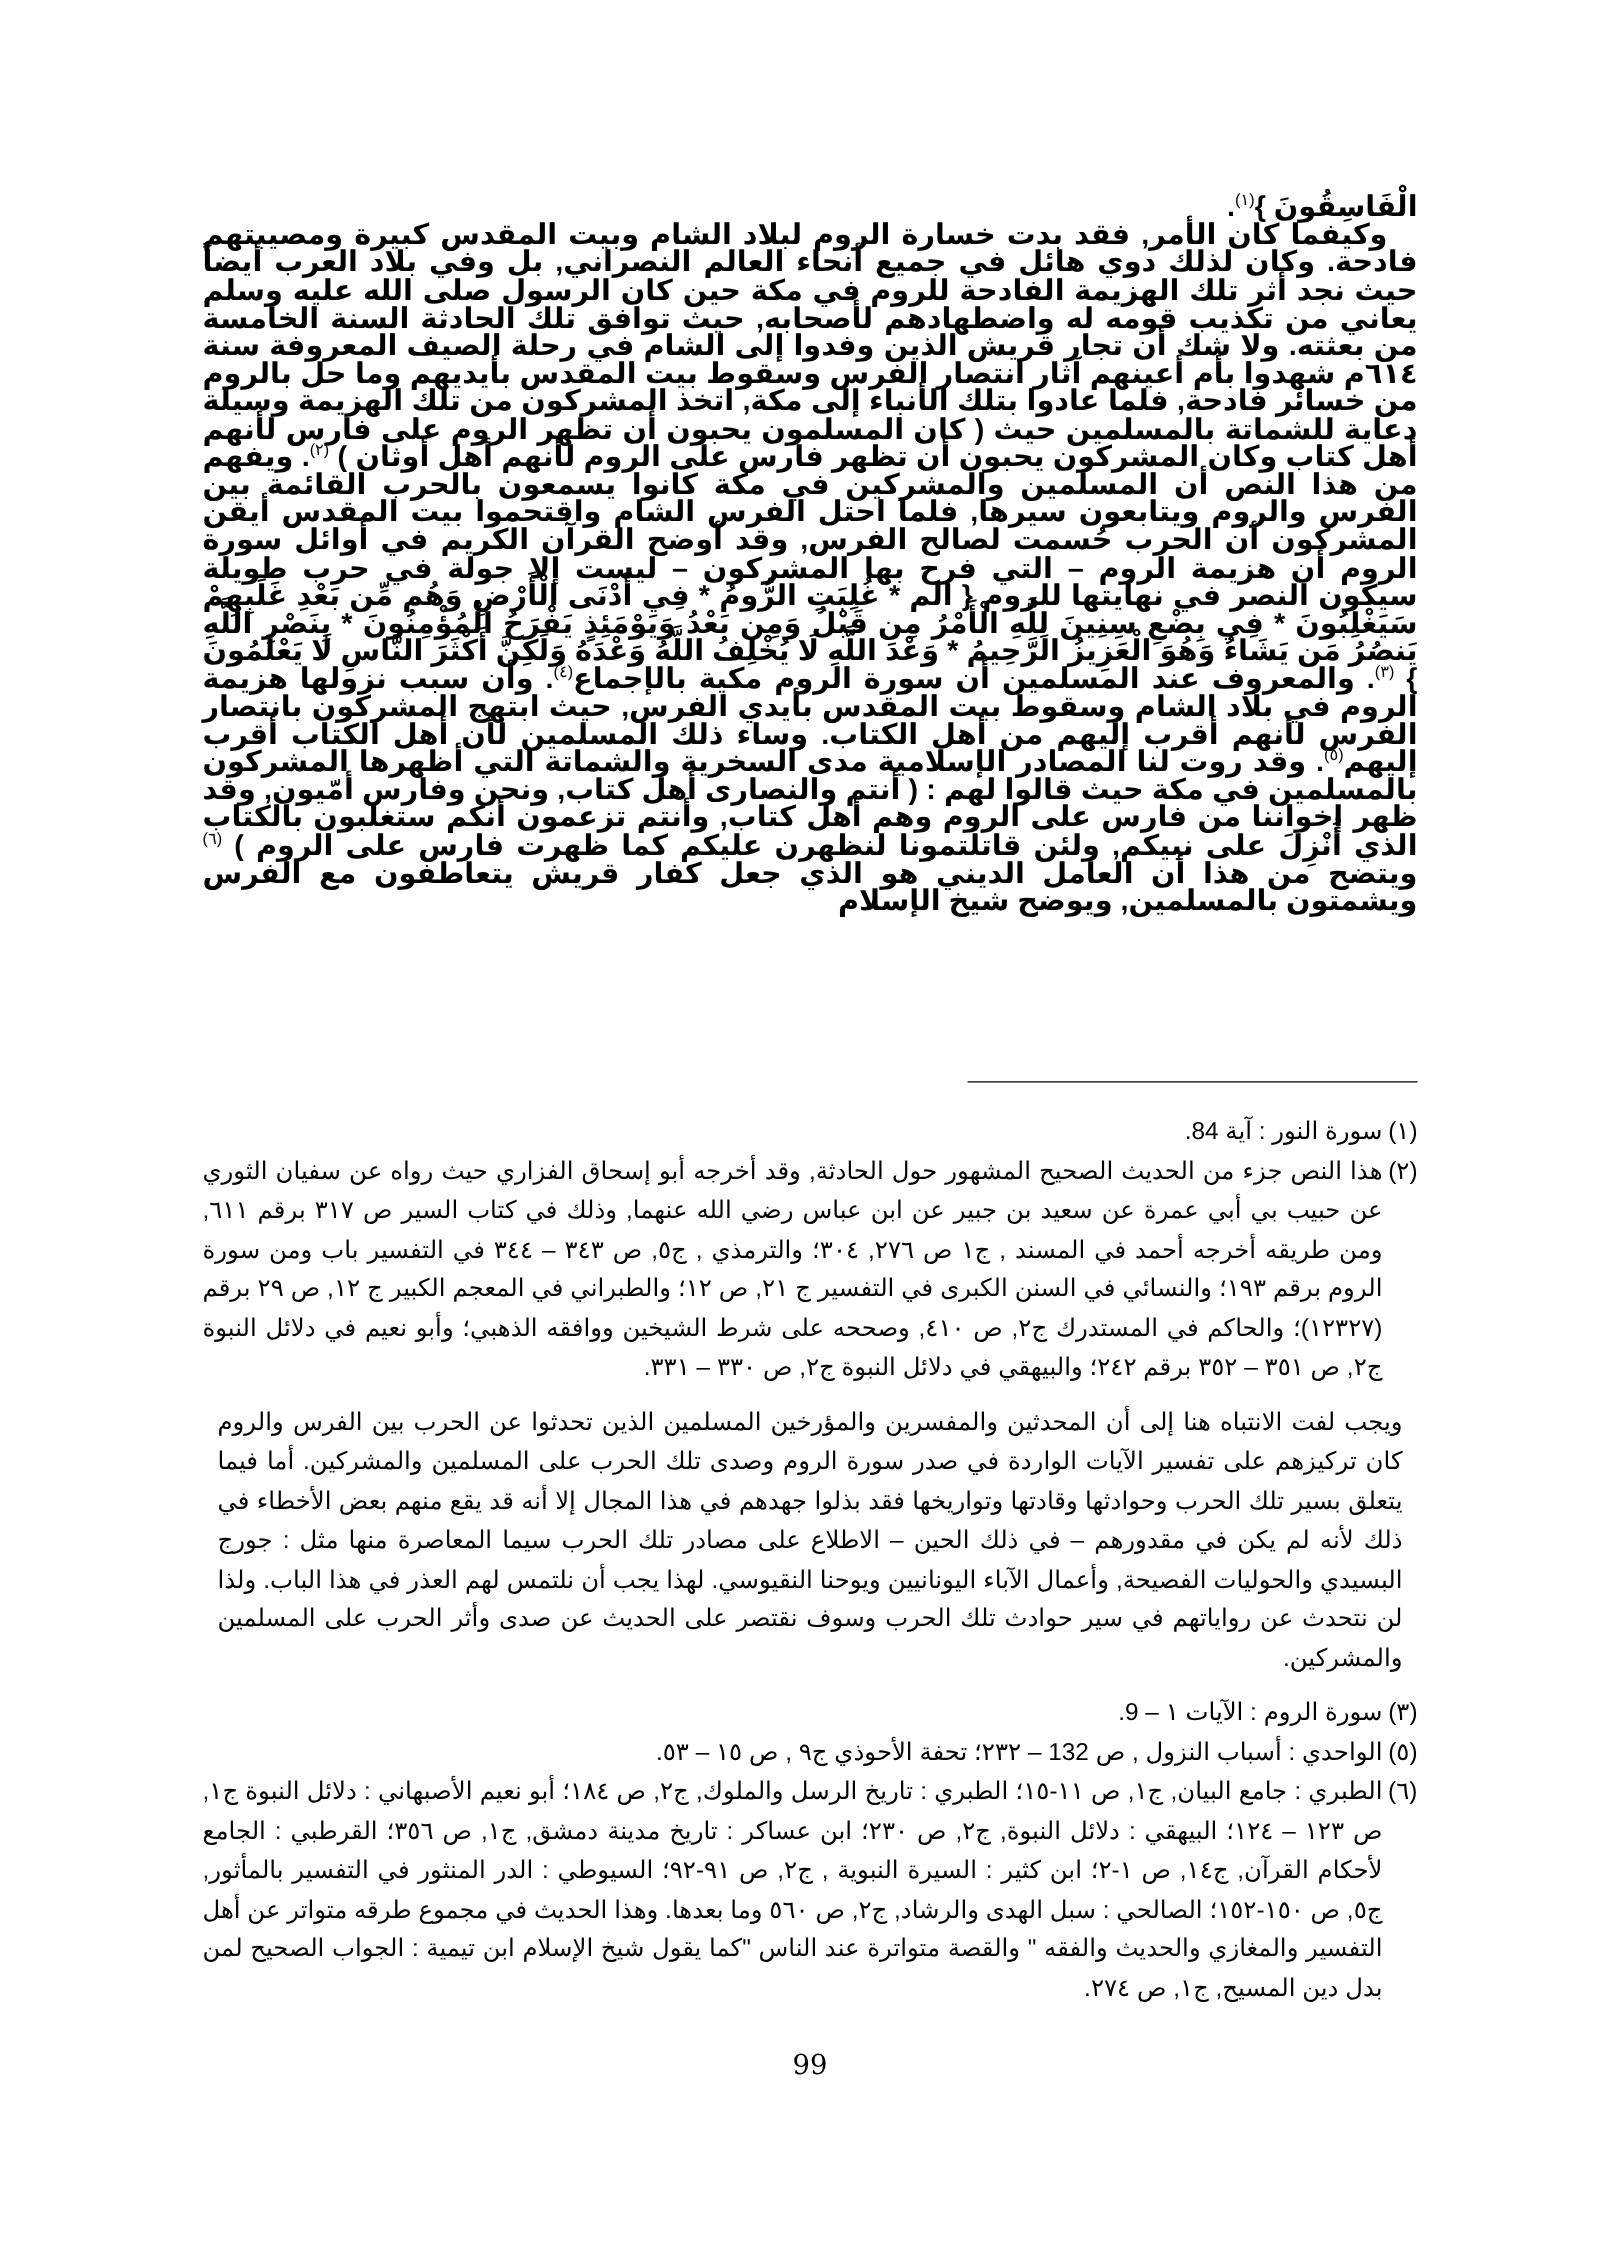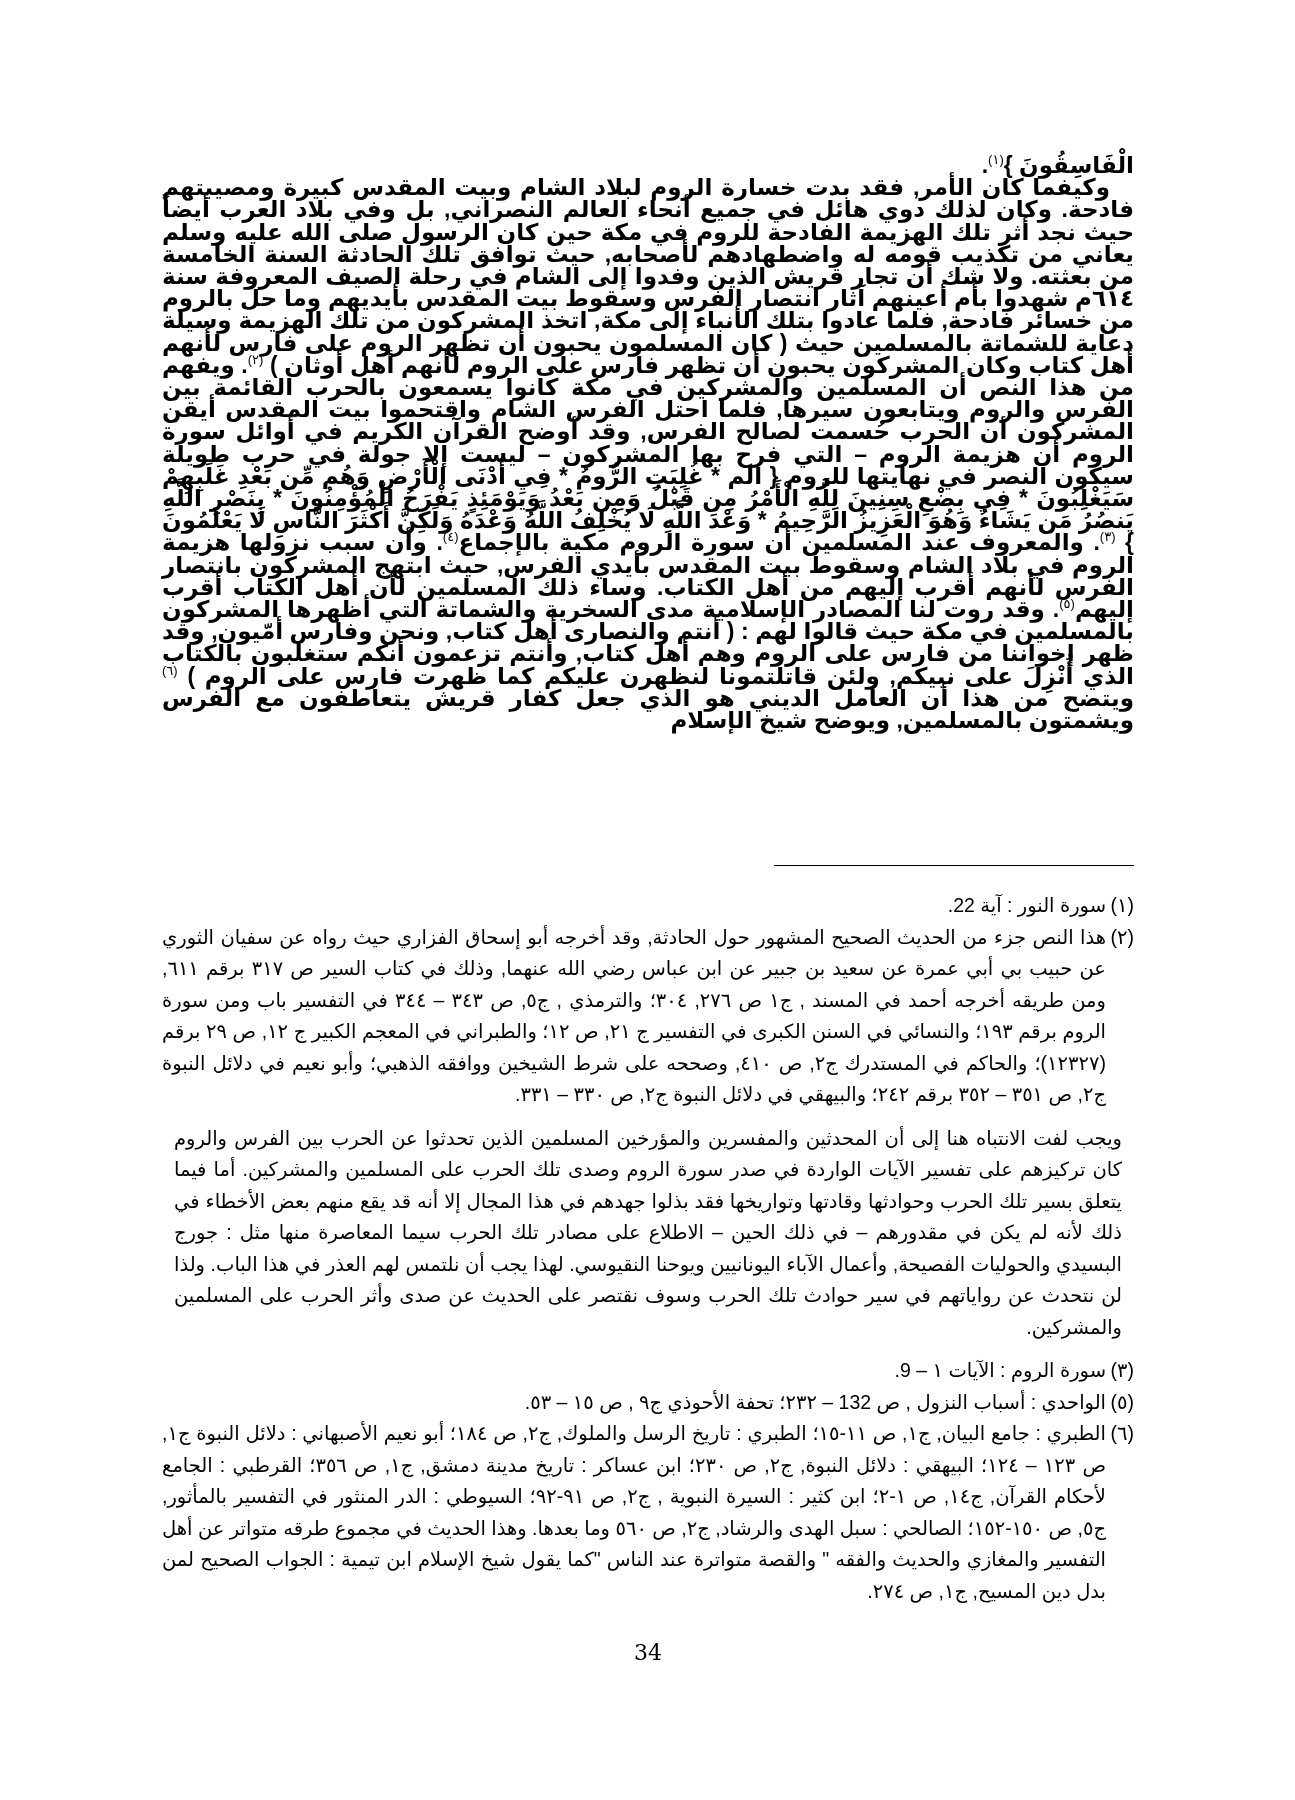--- a/index.html
+++ b/index.html
@@ -43,22 +43,22 @@
       <span>الْفَاسِقُونَ }</span><span class="sup">(١)</span><span>.</span>
     </p>
     <p class="indent">
       <span>وكيفما كان الأمر, فقد بدت خسارة الروم لبلاد الشام وبيت المقدس كبيرة ومصيبتهم فادحة. وكان لذلك دوي هائل في جميع أنحاء العالم النصراني, بل وفي بلاد العرب أيضاً حيث نجد أثر تلك الهزيمة الفادحة للروم في مكة حين كان الرسول صلى الله عليه وسلم يعاني من تكذيب قومه له واضطهادهم لأصحابه, حيث توافق تلك الحادثة السنة الخامسة من بعثته. ولا شك أن تجار قريش الذين وفدوا إلى الشام في رحلة الصيف المعروفة سنة ٦١٤م شهدوا بأم أعينهم آثار انتصار الفرس وسقوط بيت المقدس بأيديهم وما حل بالروم من خسائر فادحة, فلما عادوا بتلك الأنباء إلى مكة, اتخذ المشركون من تلك الهزيمة وسيلة دعاية للشماتة بالمسلمين حيث ( كان المسلمون يحبون أن تظهر الروم على فارس لأنهم أهل كتاب وكان المشركون يحبون أن تظهر فارس على الروم لأنهم أهل أوثان )</span> <span class="sup">(٢)</span><span>. ويفهم من هذا النص أن المسلمين والمشركين في مكة كانوا يسمعون بالحرب القائمة بين الفرس والروم ويتابعون سيرها, فلما احتل الفرس الشام واقتحموا بيت المقدس أيقن المشركون أن الحرب حُسمت لصالح الفرس, وقد أوضح القرآن الكريم في أوائل سورة الروم أن هزيمة الروم – التي فرح بها المشركون – ليست إلا جولة في حرب طويلة سيكون النصر في نهايتها للروم { الم * غُلِبَتِ الرُّومُ * فِي أَدْنَى الْأَرْضِ وَهُم مِّن بَعْدِ غَلَبِهِمْ سَيَغْلِبُونَ * فِي بِضْعِ سِنِينَ لِلَّهِ الْأَمْرُ مِن قَبْلُ وَمِن بَعْدُ وَيَوْمَئِذٍ يَفْرَحُ الْمُؤْمِنُونَ * بِنَصْرِ اللَّهِ يَنصُرُ مَن يَشَاءُ وَهُوَ الْعَزِيزُ الرَّحِيمُ * وَعْدَ اللَّهِ لَا يُخْلِفُ اللَّهُ وَعْدَهُ وَلَكِنَّ أَكْثَرَ النَّاسِ لَا يَعْلَمُونَ }</span> <span class="sup">(٣)</span><span>. والمعروف عند المسلمين أن سورة الروم مكية بالإجماع</span><span class="sup">(٤)</span><span>. وأن سبب نزولها هزيمة الروم في بلاد الشام وسقوط بيت المقدس بأيدي الفرس, حيث ابتهج المشركون بانتصار الفرس لأنهم أقرب إليهم من أهل الكتاب. وساء ذلك المسلمين لأن أهل الكتاب أقرب إليهم</span><span class="sup">(٥)</span><span>. وقد روت لنا المصادر الإسلامية مدى السخرية والشماتة التي أظهرها المشركون بالمسلمين في مكة حيث قالوا لهم : ( أنتم والنصارى أهل كتاب, ونحن وفارس أمّيون, وقد ظهر إخواننا من فارس على الروم وهم أهل كتاب, وأنتم تزعمون أنكم ستغلبون بالكتاب الذي أُنْزِلَ على نبيكم, ولئن قاتلتمونا لنظهرن عليكم كما ظهرت فارس على الروم )</span> <span class="sup">(٦)</span><span> ويتضح من هذا أن العامل الديني هو الذي جعل كفار قريش يتعاطفون مع الفرس ويشمتون بالمسلمين, ويوضح شيخ الإسلام</span>
     </p>
   </div>
 
   <div class="rule"></div>
 
   <div class="notes">
-    <p class="note"><span class="num">(١)</span><span>سورة النور : آية 22.</span></p>
+    <p class="note"><span class="num">(١)</span><span>سورة النور : آية 84.</span></p>
     <p class="note"><span class="num">(٢)</span><span>هذا النص جزء من الحديث الصحيح المشهور حول الحادثة, وقد أخرجه أبو إسحاق الفزاري حيث رواه عن سفيان الثوري عن حبيب بي أبي عمرة عن سعيد بن جبير عن ابن عباس رضي الله عنهما, وذلك في كتاب السير ص ٣١٧ برقم ٦١١, ومن طريقه أخرجه أحمد في المسند , ج١ ص ٢٧٦, ٣٠٤؛ والترمذي , ج٥, ص ٣٤٣ – ٣٤٤ في التفسير باب ومن سورة الروم برقم ١٩٣؛ والنسائي في السنن الكبرى في التفسير ج ٢١, ص ١٢؛ والطبراني في المعجم الكبير ج ١٢, ص ٢٩ برقم (١٢٣٢٧)؛ والحاكم في المستدرك ج٢, ص ٤١٠, وصححه على شرط الشيخين ووافقه الذهبي؛ وأبو نعيم في دلائل النبوة ج٢, ص ٣٥١ – ٣٥٢ برقم ٢٤٢؛ والبيهقي في دلائل النبوة ج٢, ص ٣٣٠ – ٣٣١.</span></p>
     <p class="note-para"><span>ويجب لفت الانتباه هنا إلى أن المحدثين والمفسرين والمؤرخين المسلمين الذين تحدثوا عن الحرب بين الفرس والروم كان تركيزهم على تفسير الآيات الواردة في صدر سورة الروم وصدى تلك الحرب على المسلمين والمشركين. أما فيما يتعلق بسير تلك الحرب وحوادثها وقادتها وتواريخها فقد بذلوا جهدهم في هذا المجال إلا أنه قد يقع منهم بعض الأخطاء في ذلك لأنه لم يكن في مقدورهم – في ذلك الحين – الاطلاع على مصادر تلك الحرب سيما المعاصرة منها مثل : جورج البسيدي والحوليات الفصيحة, وأعمال الآباء اليونانيين ويوحنا النقيوسي. لهذا يجب أن نلتمس لهم العذر في هذا الباب. ولذا لن نتحدث عن رواياتهم في سير حوادث تلك الحرب وسوف نقتصر على الحديث عن صدى وأثر الحرب على المسلمين والمشركين.</span></p>
     <p class="note"><span class="num">(٣)</span><span>سورة الروم : الآيات ١ – 9.</span></p>
     <p class="note"><span class="num">(٥)</span><span>الواحدي : أسباب النزول , ص 132 – ٢٣٢؛ تحفة الأحوذي ج٩ , ص ١٥ – ٥٣.</span></p>
     <p class="note"><span class="num">(٦)</span><span>الطبري : جامع البيان, ج١, ص ١١-١٥؛ الطبري : تاريخ الرسل والملوك, ج٢, ص ١٨٤؛ أبو نعيم الأصبهاني : دلائل النبوة ج١, ص ١٢٣ – ١٢٤؛ البيهقي : دلائل النبوة, ج٢, ص ٢٣٠؛ ابن عساكر : تاريخ مدينة دمشق, ج١, ص ٣٥٦؛ القرطبي : الجامع لأحكام القرآن, ج١٤, ص ١-٢؛ ابن كثير : السيرة النبوية , ج٢, ص ٩١-٩٢؛ السيوطي : الدر المنثور في التفسير بالمأثور, ج٥, ص ١٥٠-١٥٢؛ الصالحي : سبل الهدى والرشاد, ج٢, ص ٥٦٠ وما بعدها. وهذا الحديث في مجموع طرقه متواتر عن أهل التفسير والمغازي والحديث والفقه " والقصة متواترة عند الناس "كما يقول شيخ الإسلام ابن تيمية : الجواب الصحيح لمن بدل دين المسيح, ج١, ص ٢٧٤.</span></p>
   </div>
 
-  <div class="page-number">34</div>
+  <div class="page-number">99</div>
 </div>
 
 </body></html>

